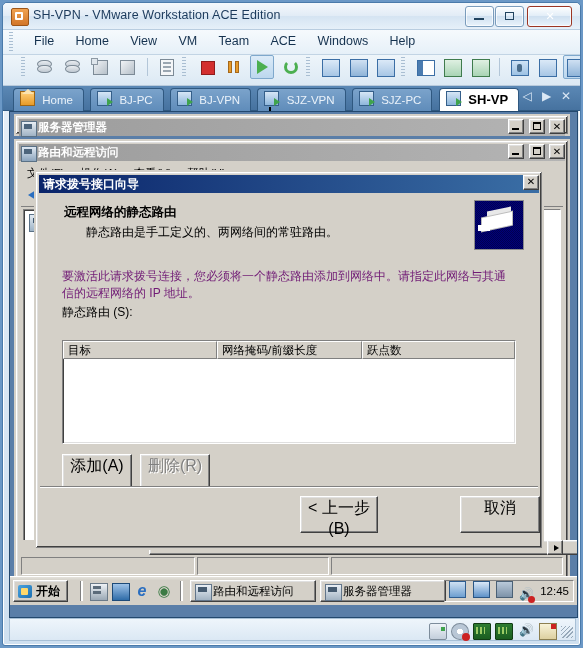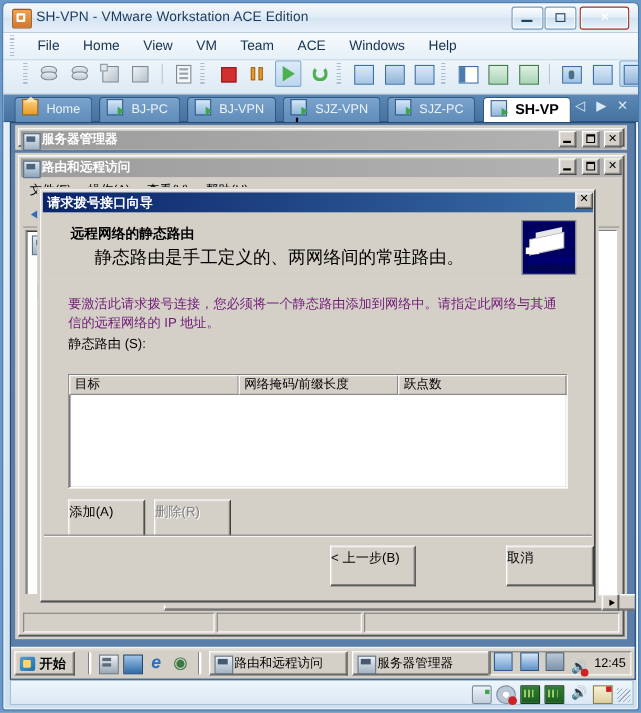--- a/index.html
+++ b/index.html
@@ -295,21 +295,21 @@
     box-shadow:inset -1px -1px 0 #808080, inset 1px 1px 0 #dfdfdf;
     box-sizing:border-box;cursor:default;
     font-size:10px;line-height:12px;text-align:center;color:#000;font-weight:bold;
   }
   #wz-header{
     position:absolute;left:4px;top:22px;right:4px;height:60px;
     background:#d4d0c8;border-bottom:1px solid #808080;
   }
   #wz-header::after{content:"";position:absolute;left:0;right:0;bottom:-1px;height:1px;background:#fff;}
   #wz-head-title{position:absolute;left:24px;top:10px;font-size:12.5px;font-weight:bold;color:#000;}
-  #wz-head-sub{position:absolute;left:46px;top:30px;font-size:16px;color:#000;}
+  #wz-head-sub{position:absolute;left:46px;top:30px;font-size:12px;color:#000;}
   #wz-head-icon{
     position:absolute;right:14px;top:6px;width:48px;height:48px;
     background:
       repeating-conic-gradient(#00007a 0% 25%, #000050 0% 50%) 0 0/2px 2px;
     border:1px solid #8a8a8a;
   }
   #wz-head-icon .rt{
     position:absolute;left:7px;top:14px;width:30px;height:13px;
     background:#fff;transform:skewY(-12deg);
     box-shadow:0 0 0 1px #bdbdbd;
@@ -341,40 +341,40 @@
     position:absolute;left:0;top:0;right:0;height:18px;background:#d4d0c8;text-decoration:underline;
   }
   .lvcol{
     position:absolute;top:0;height:18px;background:#d4d0c8;
     border:1px solid;border-color:#fff #808080 #808080 #fff;
     font-size:11.5px;line-height:16px;padding-left:4px;box-sizing:border-box;
     color:#000;cursor:default;white-space:nowrap;
   }
   .wbtn2{
     position:absolute;height:37px;
-    background:#d4d0c8;color:#000;font-size:12px;
+    background:#d4d0c8;color:#000;font-size:16px;
     border:1px solid;border-color:#fff #404040 #404040 #fff;
     box-shadow:inset -1px -1px 0 #808080, inset 1px 1px 0 #dfdfdf;
-    box-sizing:border-box;line-height:21px;cursor:default;
+    box-sizing:border-box;text-align:center;line-height:21px;cursor:default;
   }
   .wbtn2.disabled{color:#808080;text-shadow:1px 1px 0 #fff;}
   .wbtn2.default{box-shadow:inset -1px -1px 0 #808080, inset 1px 1px 0 #dfdfdf, 0 0 0 1px #000;}
   #wz-add{left:22px;top:200px;width:70px;}
   #wz-del{left:100px;top:200px;width:70px;}
   #wz-footer{
     position:absolute;left:4px;right:4px;bottom:18px;height:42px;background:#d4d0c8;
     border-top:1px solid #fff;
   }
   #wz-footer::before{content:"";position:absolute;left:0;right:0;top:-2px;height:1px;background:#808080;}
   #wz-back{right:160px;top:8px;width:78px;}
   #wz-next{right:82px;top:8px;width:78px;}
   #wz-cancel{right:-2px;top:8px;width:80px;}
   
   #guest-taskbar{
-    position:absolute;left:0;bottom:0;right:0;height:28px;
+    position:absolute;left:0;bottom:12px;right:0;height:28px;
     background:linear-gradient(180deg,#e4e2dc 0%,#d4d0c8 12%,#d4d0c8 100%);
     border-top:1px solid #fff;
   }
   #start-btn{
     position:absolute;left:3px;top:3px;height:22px;padding:0 7px 0 22px;
     background:#d4d0c8;border:1px solid;border-color:#fff #404040 #404040 #fff;
     box-shadow:inset -1px -1px 0 #808080, inset 1px 1px 0 #dfdfdf;
     font-size:12px;font-weight:bold;line-height:20px;box-sizing:border-box;cursor:default;
   }
   #start-btn .flag{

